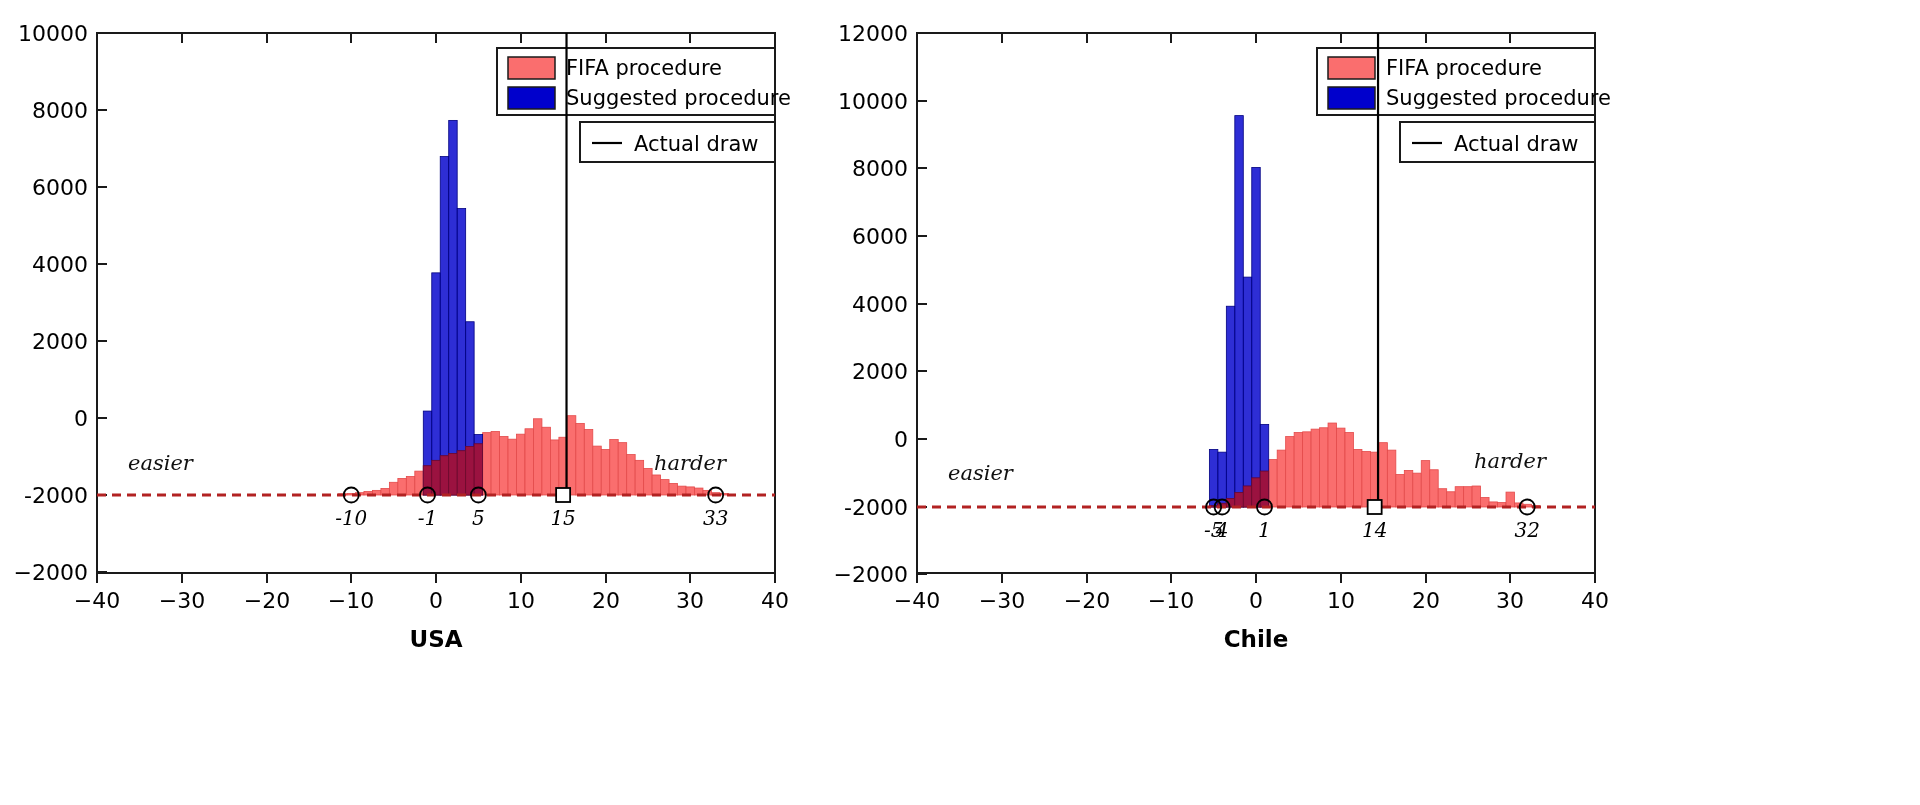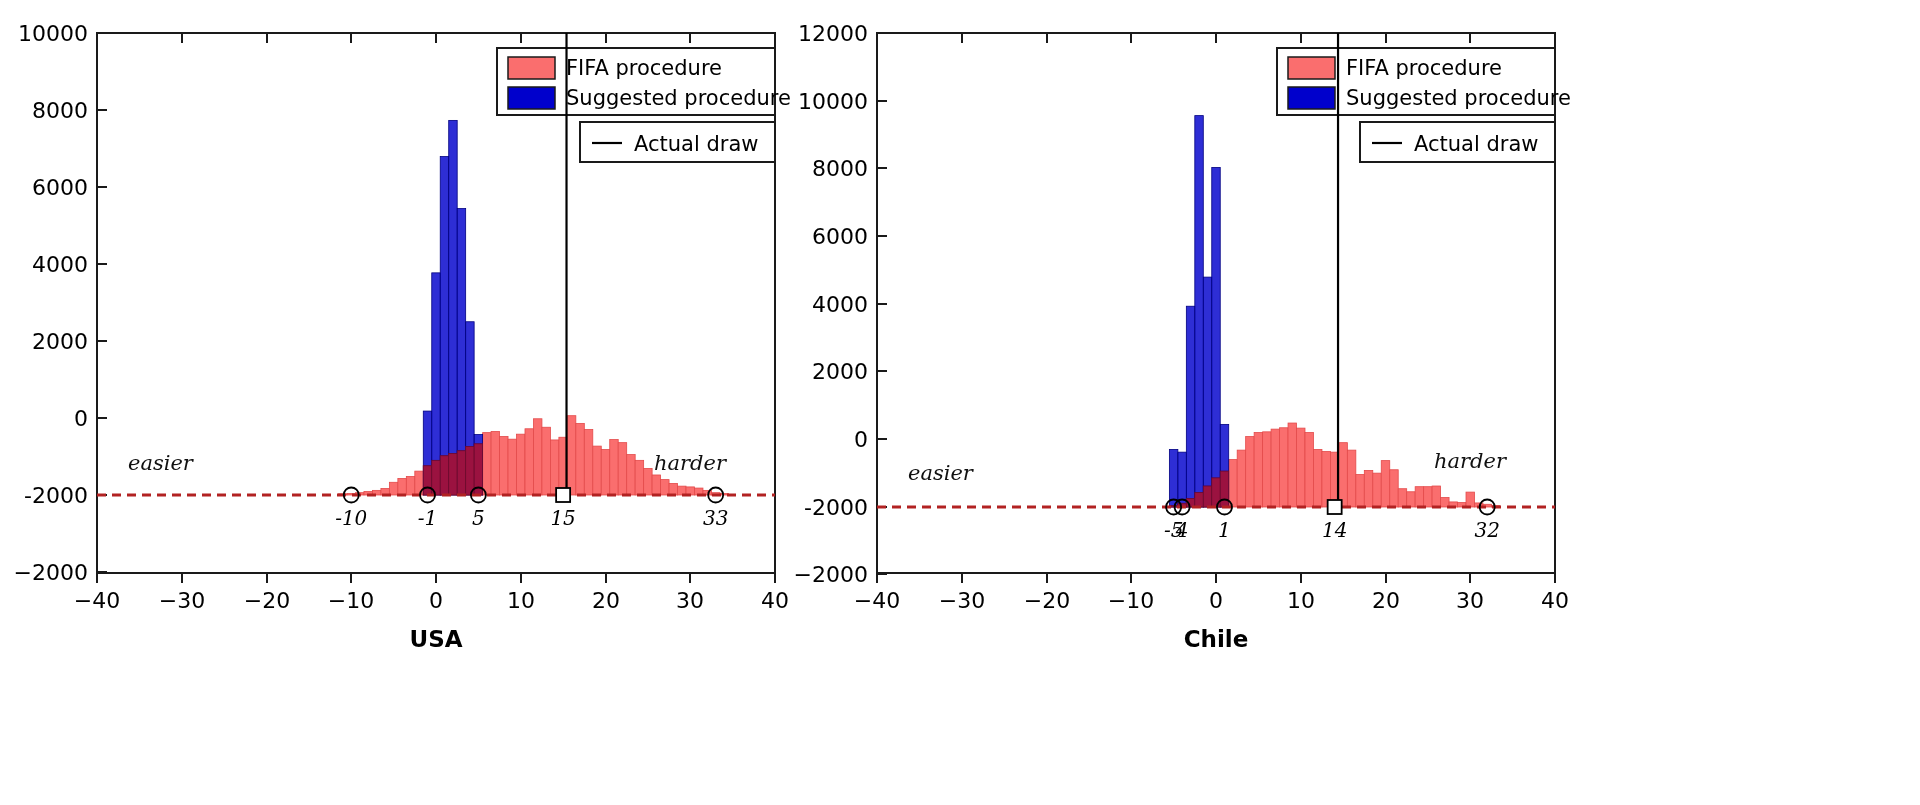--- a/index.html
+++ b/index.html
@@ -20,21 +20,21 @@
     background: #ffffff;
   }
   .panel {
     position: absolute;
     top: 0;
     width: 790px;
     height: 805px;
     text-decoration: underline;
   }
   #panel-usa  { left: 0px; }
-  #panel-chile{ left: 780px; }
+  #panel-chile{ left: 820px; }
 
   .plot-svg { display: block; }
 
   .ytick-label, .xtick-label {
     font-family: "DejaVu Sans", sans-serif;
     font-size: 22px;
     fill: #000000;
   }
   .axis-title {
     font-family: "DejaVu Sans", sans-serif;

